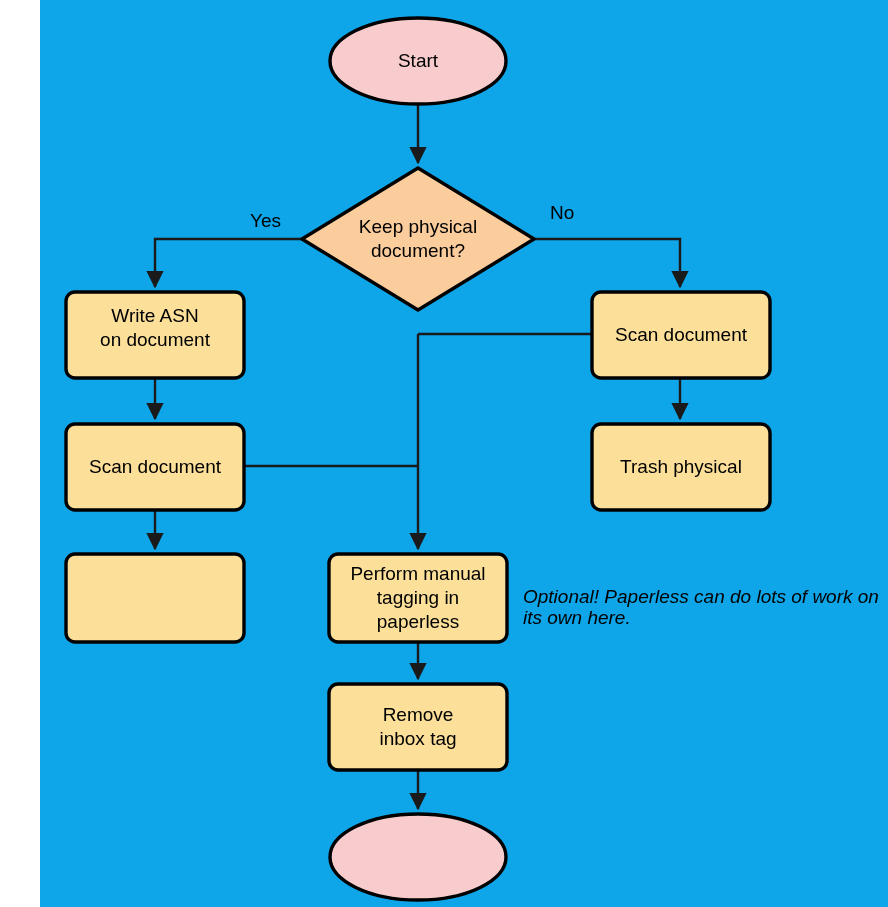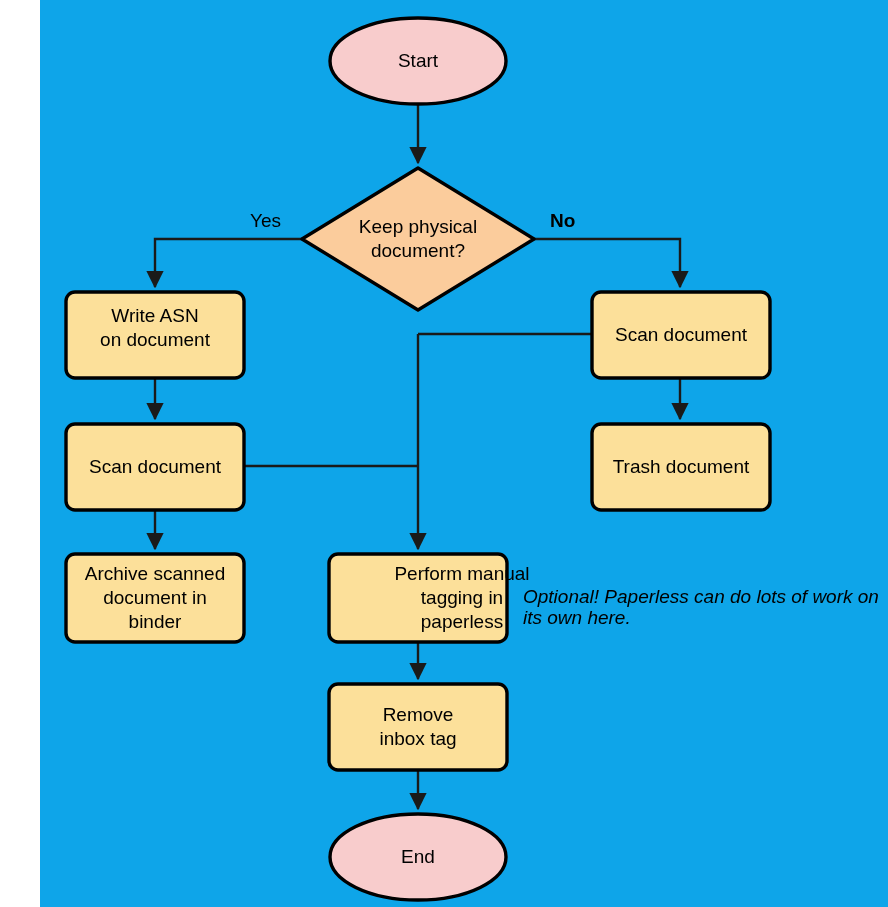--- a/index.html
+++ b/index.html
@@ -120,37 +120,33 @@
   <div class="node-label" style="left:290px; top:18px; width:176px; height:86px;">Start</div>
 
   <div class="node-label" style="left:262px; top:168px; width:232px; height:142px;">Keep physical
 document?</div>
 
   <div class="node-label" style="left:26px; top:292px; width:178px; height:72px;">Write ASN
 on document</div>
 
   <div class="node-label" style="left:26px; top:424px; width:178px; height:86px;">Scan document</div>
 
-  <div class="node-label" style="left:26px; top:554px; width:178px; height:88px;">Archive scanned
-document in
-binder</div>
 
   <div class="node-label" style="left:552px; top:292px; width:178px; height:86px;">Scan document</div>
 
-  <div class="node-label" style="left:552px; top:424px; width:178px; height:86px;">Trash document</div>
+  <div class="node-label" style="left:552px; top:424px; width:178px; height:86px;">Trash physical</div>
 
-  <div class="node-label" style="left:289px; top:554px; width:178px; height:88px;padding-left:44px;">Perform manual
+  <div class="node-label" style="left:289px; top:554px; width:178px; height:88px;">Perform manual
 tagging in
 paperless</div>
 
   <div class="node-label" style="left:289px; top:684px; width:178px; height:86px;">Remove
 inbox tag</div>
 
-  <div class="node-label" style="left:290px; top:814px; width:176px; height:86px;">End</div>
 
   <div class="edge-label" style="left:210px; top:210px;">Yes</div>
 
-  <div class="edge-label" style="left:510px; top:210px;font-weight:bold;">No</div>
+  <div class="edge-label" style="left:510px; top:202px;">No</div>
 
   <div class="note-text" style="left:483px; top:586px; width:400px;">Optional! Paperless can do lots of work on
 its own here.</div>
 
 </div>
 
 </body></html>

